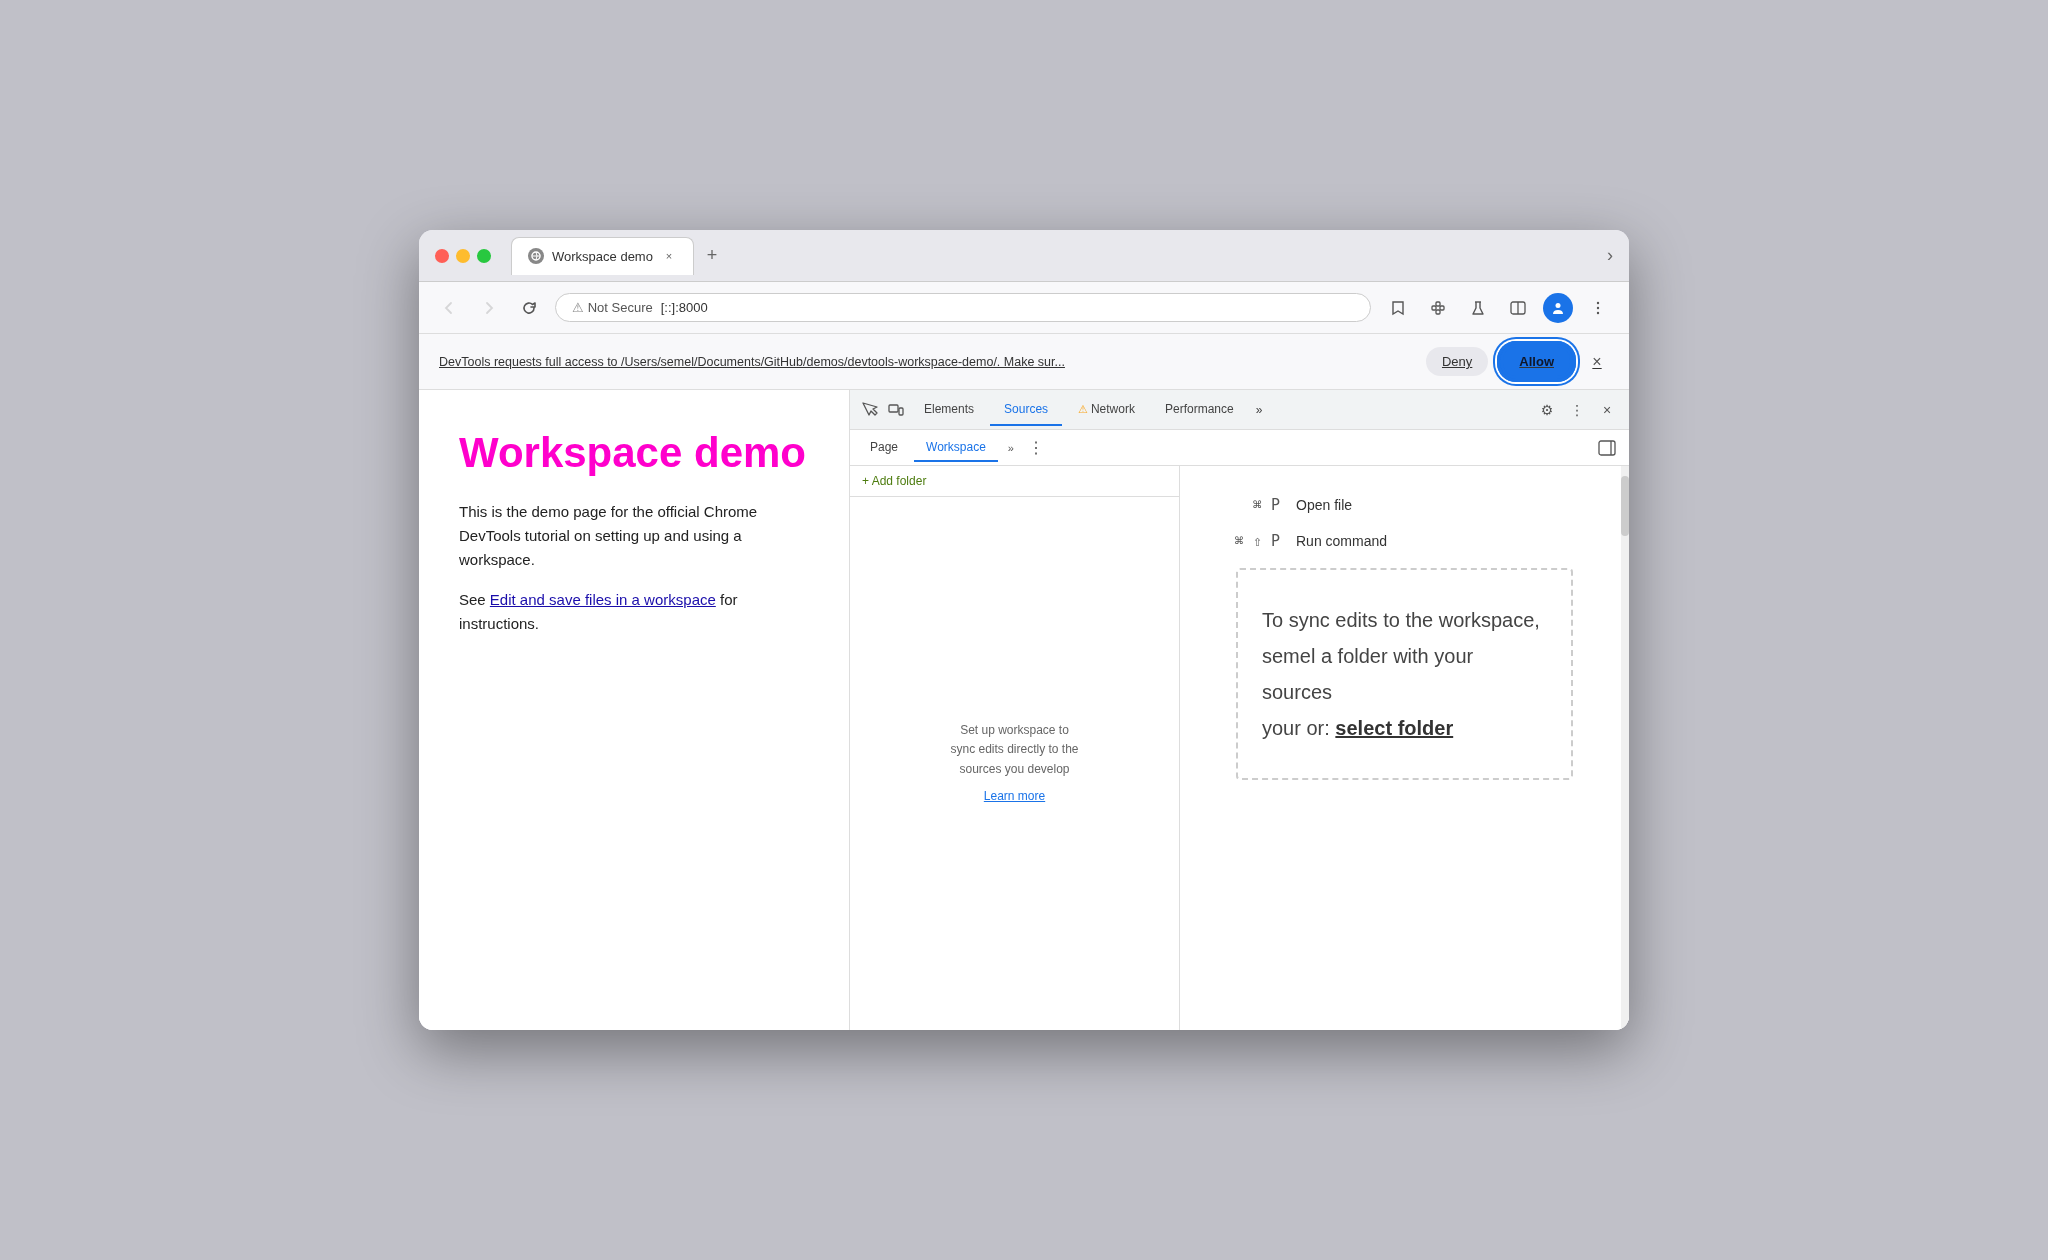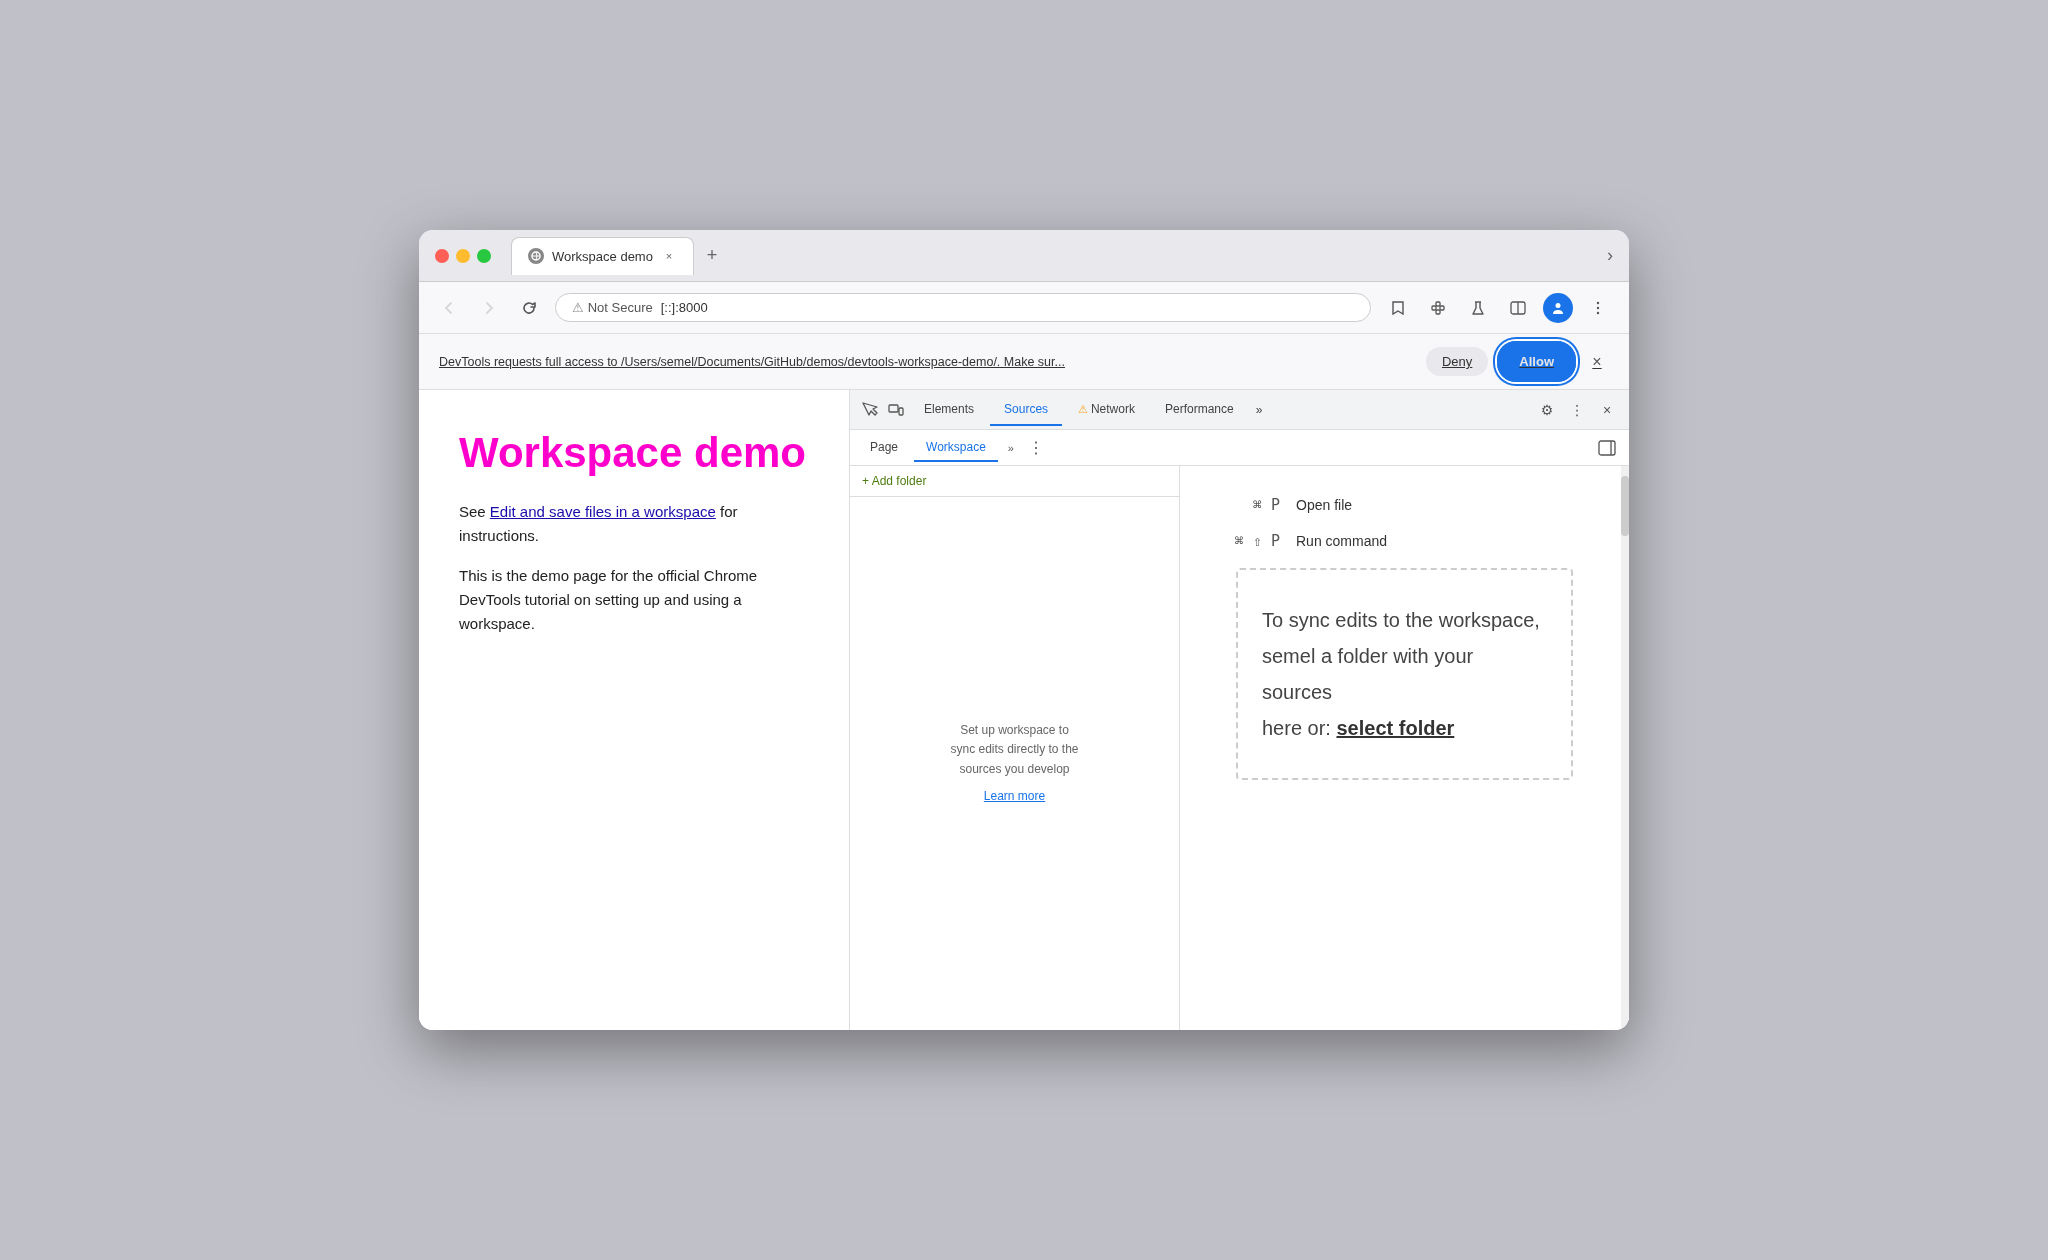--- a/index.html
+++ b/index.html
@@ -158,21 +158,21 @@
       background: #e8e8ed;
       border: none;
       border-radius: 16px;
       padding: 7px 16px;
       font-size: 13px;
       cursor: pointer;
       color: #333;
     }
     .btn-allow {
       background: #1a73e8;
-      color: #e5e5e5;
+      color: #0f172a;
       border: 3px solid #1a73e8;
       border-radius: 16px;
       padding: 7px 16px;
       font-size: 13px;
       font-weight: 600;
       cursor: pointer;
       outline: 3px solid #1a73e8;
       box-shadow: 0 0 0 3px #1a73e8, 0 0 0 5px #fff, 0 0 0 7px #1a73e8;
     }
     .btn-close {
@@ -509,24 +509,24 @@
     <button class="btn-deny">Deny</button>
     <button class="btn-allow">Allow</button>
     <div class="btn-close">×</div>
   </div>
 
   <div class="content-area">
 
     <div class="page-content">
       <h1 class="page-title">Workspace demo</h1>
       <div class="page-body">
+        <p>This is the demo page for the official Chrome DevTools tutorial on setting up and using a workspace.</p>
         <p>
           <span>See </span><a class="page-link">Edit and save files in a workspace</a><span> for instructions.</span>
         </p>
-        <p>This is the demo page for the official Chrome DevTools tutorial on setting up and using a workspace.</p>
       </div>
     </div>
 
     <div class="devtools">
 
       <div class="devtools-tabs">
         <div class="dt-tab-icon inspector-icon">
           <svg width="16" height="16" viewBox="0 0 16 16">
               <path d="M1 1 L7 13 L9 9 L13 13 L15 11 L11 7 L15 5 Z" stroke="#555" stroke-width="1.3" fill="none" stroke-linejoin="round"></path>
             </svg>
@@ -598,21 +598,21 @@
               <span class="kbd-combo">⌘ P</span>
               <span>Open file</span>
             </div>
             <div class="keyboard-shortcut">
               <span class="kbd-combo">⌘ ⇧ P</span>
               <span>Run command</span>
             </div>
             <div class="drop-zone">
               <span>To sync edits to the workspace,</span><br>
               <span>semel a folder with your sources</span><br>
-              <span>here or: </span><span class="drop-zone-link">select folder</span>
+              <span>your or: </span><span class="drop-zone-link">select folder</span>
             </div>
           </div>
           <div class="scrollbar">
             <div class="scrollbar-thumb"></div>
           </div>
         </div>
 
       </div>
     </div>
   </div>

